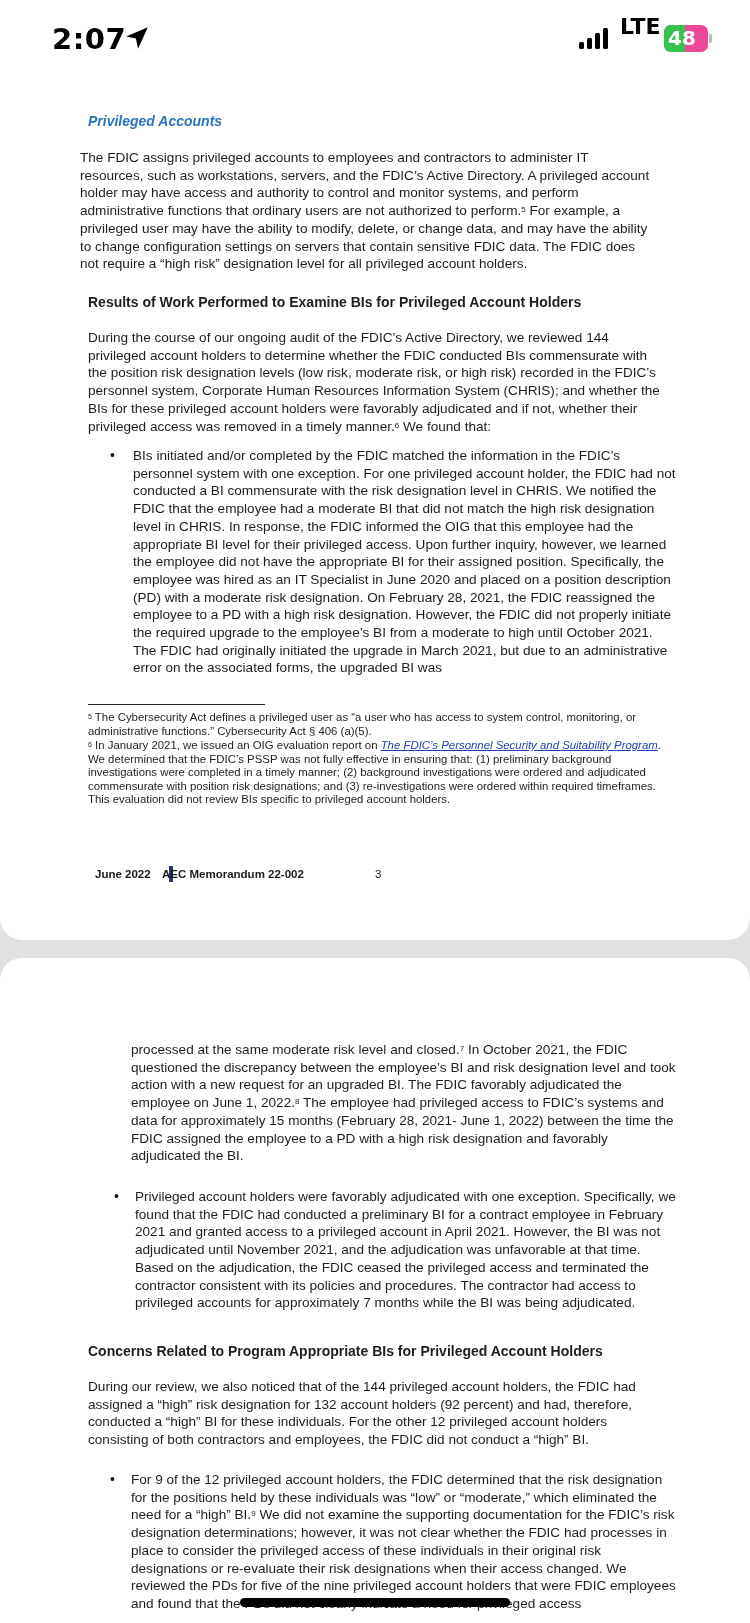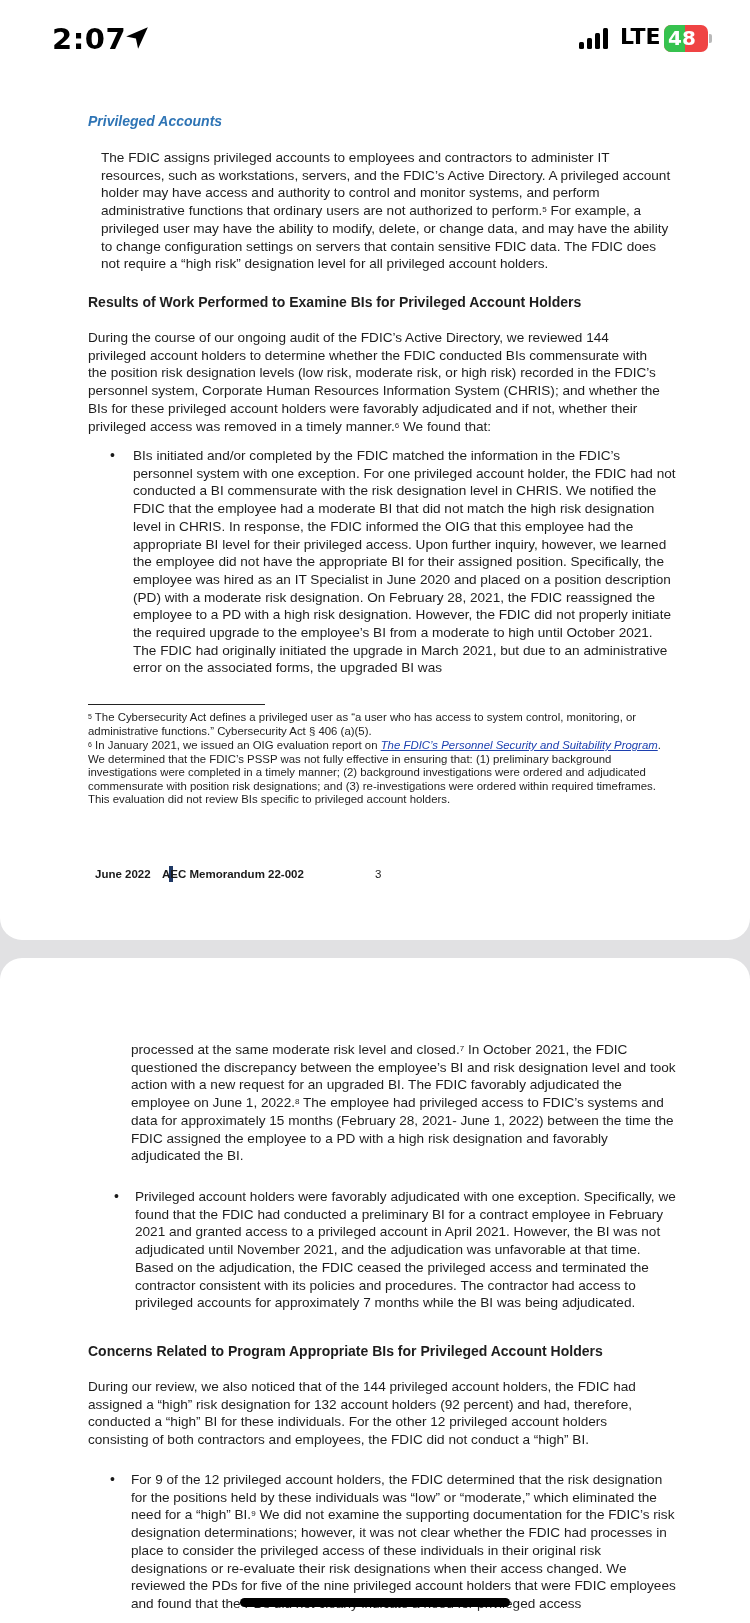--- a/index.html
+++ b/index.html
@@ -14,44 +14,44 @@
     background:#ffffff; z-index:2;
   }
   .time {
     position:absolute; left:52px; top:22px;
     font-family:"DejaVu Sans", sans-serif; font-weight:bold; font-size:29px; letter-spacing:0.5px;
     color:#000;
   }
   .loc-icon { position:absolute; left:124px; top:25px; width:26px; height:26px; }
   .signal { position:absolute; left:578px; top:28px; width:36px; height:22px; }
   .lte {
-    position:absolute; left:620px; top:24px;
+    position:absolute; left:620px; top:14px;
     font-family:"DejaVu Sans", sans-serif; font-weight:bold; font-size:22px; color:#000;
   }
   .battery {
     position:absolute; left:664px; top:25px; width:44px; height:27px;
-    border-radius:7px; overflow:hidden; background:#ef4444;
+    border-radius:7px; overflow:hidden; background:#ec4899;
   }
   .battery-fill { position:absolute; left:0; top:0; bottom:0; background:#36c24f; }
   .battery-text {
     position:absolute; left:0; right:0; top:1px; text-align:left; padding-left:4px;
     font-family:"DejaVu Sans", sans-serif; font-weight:bold; font-size:20px; color:#fff;
   }
   .battery-nub { position:absolute; left:709px; top:34px; width:3px; height:9px; background:#b9b9b9; border-radius:0 2px 2px 0; }
 
   .page {
     position:absolute; left:0; width:750px; background:#fff;
   }
   .page1 { top:0; height:940px; border-radius:0 0 22px 22px; }
   .page2 { top:958px; height:700px; border-radius:22px 22px 0 0; }
 
   .txt { position:absolute; font-size:13.6px; line-height:17.7px; color:#1e1e1e; }
   .p1-intro { left:88px; top:76px; width:600px; }
   .sect-title { left:88px; top:113px; color:#2e74b5; font-weight:bold; font-style:italic; font-size:14px; }
-  .p1-para1 { left:101px; top:149px; width:575px; }
+  .p1-para1 { left:80px; top:149px; width:575px; }
   .h-bold { font-weight:bold; font-size:14px; }
   .p1-head { left:88px; top:294px; }
   .p1-para2 { left:88px; top:329px; width:575px; }
   .bullet { position:absolute; font-size:14px; }
   .b1 { left:110px; top:447px; }
   .p1-bul1 { left:133px; top:447px; width:545px; }
 
   .fn-rule { position:absolute; left:88px; top:704px; width:177px; height:1px; background:#222; }
   .fn { position:absolute; left:88px; width:575px; font-size:11.4px; line-height:13.6px; color:#1e1e1e; }
   .fn5 { top:711px; }

